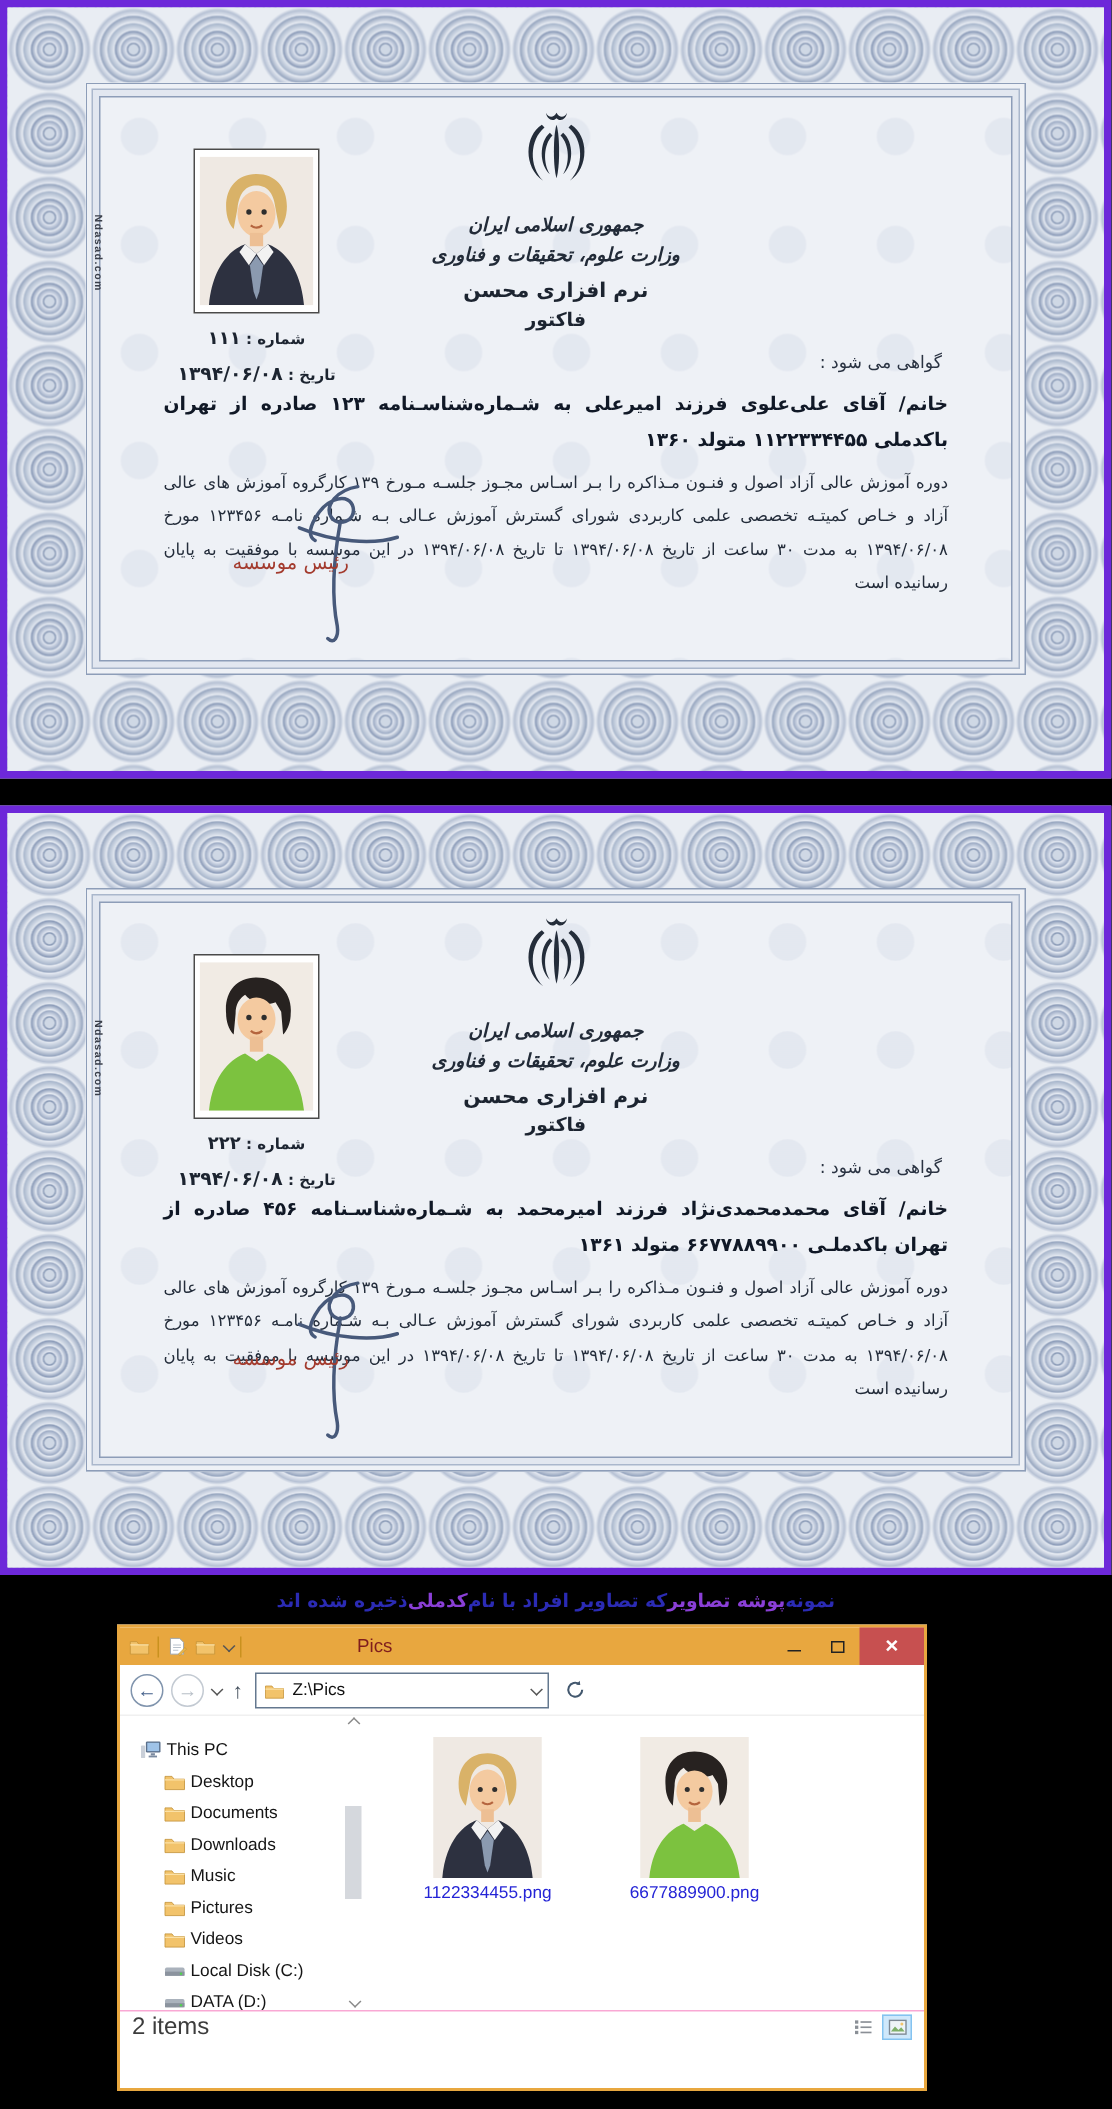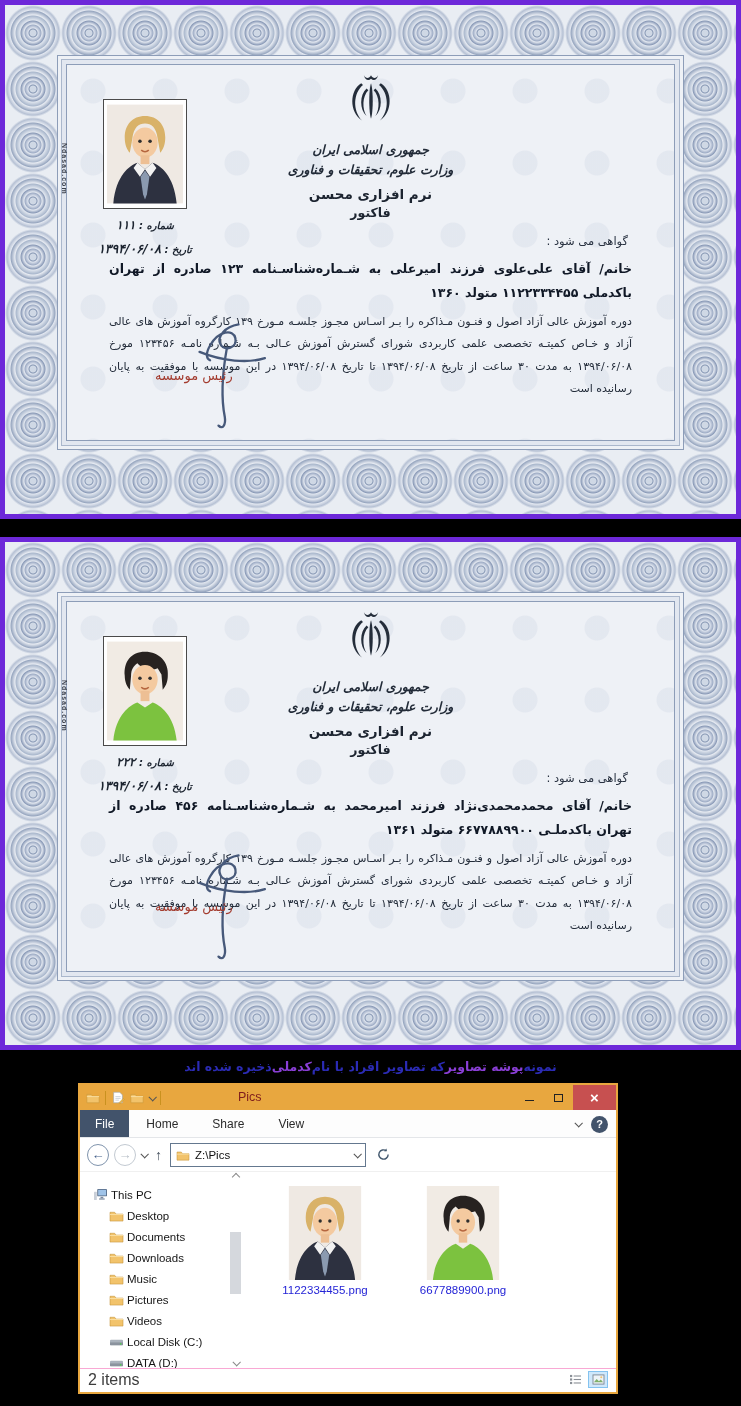--- a/index.html
+++ b/index.html
@@ -25,21 +25,21 @@
     box-shadow: inset 0 0 0 1px var(--cert-line), inset 0 0 0 4px #eef1f6, inset 0 0 0 5px #aab7cc, inset 0 0 0 9px #e2e7f0, inset 0 0 0 10px var(--cert-line);
     direction:rtl; text-align:center; font-family:"DejaVu Sans",sans-serif; color:#1c2430; overflow:hidden;}
   .emblem{margin-top:14px;}
   .emblem svg{width:58px; height:64px;}
   .cal{font-size:12.5px; font-style:italic; font-weight:bold; color:#222b38; margin-top:5px; letter-spacing:.5px;}
   .org1{font-size:13.5px; font-weight:bold; margin-top:9px;}
   .org2{font-size:12.5px; font-weight:bold; margin-top:3px;}
   .certify{text-align:right; padding-right:56px; font-size:11.5px; margin-top:14px; color:#2a3342;}
   .headline{font-weight:bold; font-size:12.5px; padding:0 52px; margin-top:9px; line-height:1.9; text-align:justify; color:#101826;}
   .bodytext{font-size:11px; padding:0 52px; margin-top:6px; text-align:justify; line-height:2.05; color:#232c3a;}
-  .photo-block{position:absolute; top:44px; left:32px; width:112px; direction:rtl; text-align:center;font-style:italic;}
+  .photo-block{position:absolute; top:44px; left:58px; width:112px; direction:rtl; text-align:center;}
   .photo{width:84px; height:110px; background:#fff; border:1px solid #4a4a4a; padding:3px; margin:0 auto;}
   .photo svg{width:100%; height:100%; display:block;}
   .photo-meta{font-size:10px; font-weight:bold; margin-top:9px; color:#1c2430;}
   .photo-meta b{font-size:12px;}
   .photo-meta.date b{font-size:12.5px;}
   .sig{position:absolute; left:96px; bottom:14px; width:150px; height:120px;}
   .sig svg{width:96px; height:116px;}
   .sig-title{position:absolute; top:52px; left:2px; color:var(--cert-red); font-weight:normal; font-size:13px; font-family:"DejaVu Sans",sans-serif;}
   .watermark{position:absolute; left:4px; top:88px; writing-mode:vertical-rl; direction:ltr; font-size:7px; font-weight:bold; color:#3a3f4a; letter-spacing:1px; font-family:"Liberation Sans",sans-serif;}
   .gap{height:18px; background:#000;}
@@ -291,30 +291,20 @@
         <span class="cap-btn">
             <span class="glyph-min"></span>
           </span>
         <span class="cap-btn">
             <span class="glyph-max"></span>
           </span>
         <span class="cap-btn close">×</span>
       </div>
     </div>
 
-    <div class="tabrow">
-      <span class="tab file">File</span>
-      <span class="tab">Home</span>
-      <span class="tab">Share</span>
-      <span class="tab">View</span>
-      <div class="tabrow-right">
-        <span class="chev down"></span>
-        <span class="help-circle">?</span>
-      </div>
-    </div>
 
     <div class="addrrow">
       <span class="nav-circle">←</span>
       <span class="nav-circle disabled">→</span>
       <span class="chev down"></span>
       <span class="up-arrow">↑</span>
       <div class="addrbox">
         <svg>
             <use href="#ic-folder"></use>
           </svg>

